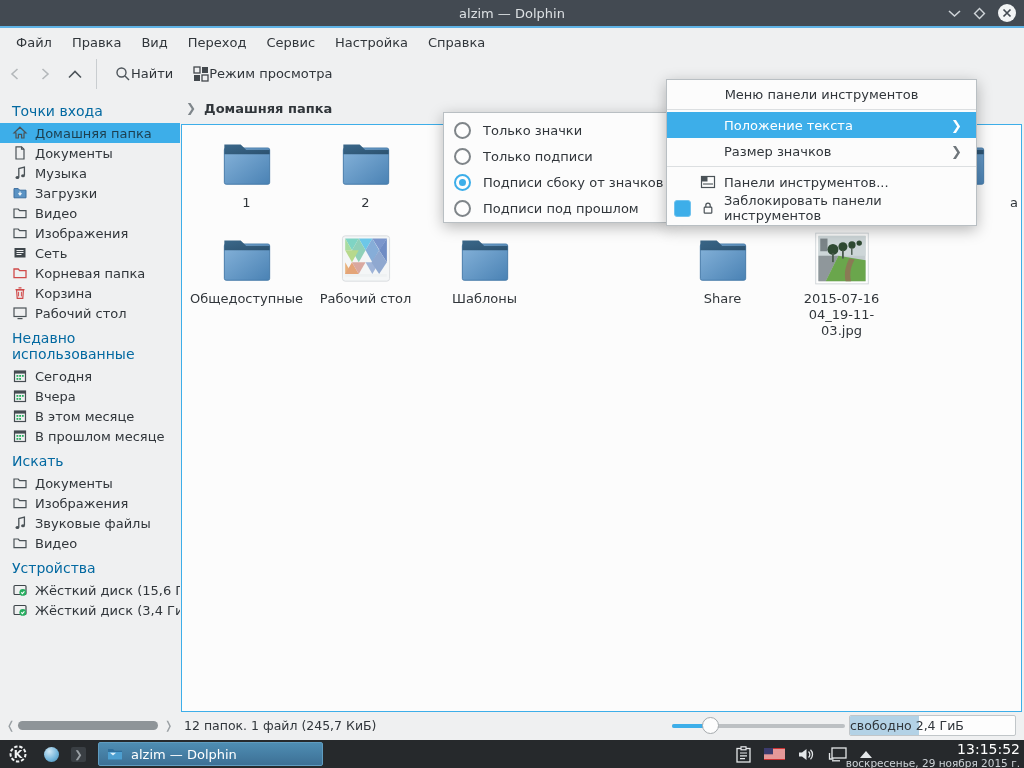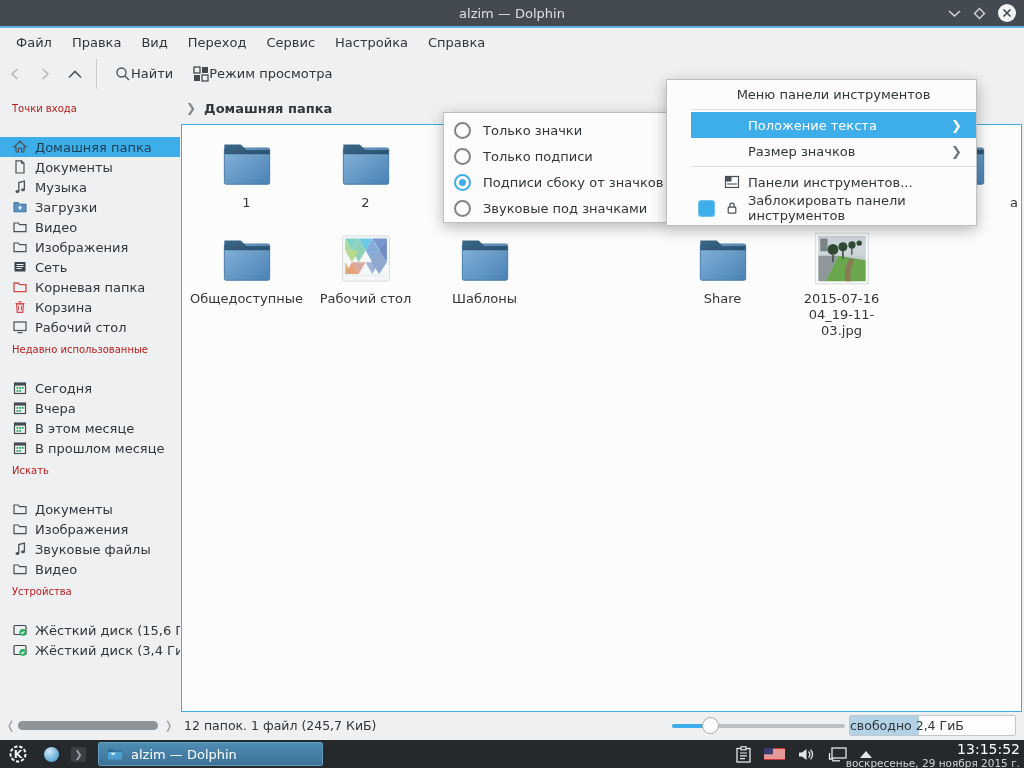--- a/index.html
+++ b/index.html
@@ -22,21 +22,21 @@
 
   
   .toolbar { position:absolute; top:55px; left:0; width:1024px; height:37px;
     display:flex; align-items:center; background:#eff0f1; }
   .tb-nav { width:30px; display:flex; justify-content:center; }
   .tb-sep { width:1px; height:30px; background:#c9cdd0; margin:0 8px 0 6px; }
   .tb-btn { display:flex; align-items:center; gap:0; padding:4px 10px; }
 
   
   .sidebar { position:absolute; top:92px; left:0; width:180px; bottom:56px; background:#eff0f1; padding-top:4px; overflow:hidden; }
-  .sb-header { color:#b91c1c; font-size:10px; padding:7px 0 23px 12px; }
+  .sb-header { color:#0369a1; font-size:14px; padding:7px 0 4px 12px; }
   .sb-item { height:20px; display:flex; align-items:center; gap:7px; padding-left:12px; white-space:nowrap; }
   .sb-item .ic { width:16px; height:16px; flex:0 0 16px; display:flex; align-items:center; justify-content:center; }
   .sb-item.selected { background:#3daee9; color:#1c3f4f; }
 
   
   .breadcrumb { position:absolute; top:92px; left:181px; height:32px; display:flex; align-items:center; gap:8px; padding-left:5px; }
   .breadcrumb .chev { color:#7f868b; font-size:12px; }
   .breadcrumb .crumb { font-weight:bold; }
 
   
@@ -48,21 +48,21 @@
   .fi-label.wrap { width:104px; margin-left:auto; margin-right:auto; }
 
   
   .menu { position:absolute; background:#fcfcfc; border:1px solid #b9bfc3; box-shadow:0 4px 14px rgba(0,0,0,.28); }
   .menu-radio { left:443px; top:112px; width:226px; height:111px; z-index:20; padding:4px 0; }
   .radio-row { height:26px; display:flex; align-items:center; gap:12px; padding-left:10px; }
   .radio { width:17px; height:17px; border-radius:50%; border:2px solid #7f8589; background:#fdfdfd; position:relative; flex:0 0 17px; }
   .radio.checked { border-color:#3daee9; }
   .radio.checked::after { content:""; position:absolute; left:3px; top:3px; width:7px; height:7px; border-radius:50%; background:#3daee9; }
 
-  .menu-toolbar { left:666px; top:79px; width:311px; height:147px; z-index:30; padding-top:3px;padding-left:24px; }
+  .menu-toolbar { left:666px; top:79px; width:311px; height:147px; z-index:30; padding-top:3px; }
   .mt-title { height:24px; line-height:24px; text-align:center; color:#31363b; }
   .mt-sep { height:1px; background:#dcdfe1; margin:2px 0; }
   .mt-row { height:26px; display:flex; align-items:center; position:relative; }
   .mt-row .txt { position:absolute; left:57px; }
   .mt-row .chev { position:absolute; right:14px; color:#6f767b; font-size:13px; }
   .mt-row.hl { background:#3daee9; color:#fff; }
   .mt-row.hl .chev { color:#fff; }
   .mt-row .micon { position:absolute; left:33px; width:16px; height:16px; }
   .mt-row .mcheck { position:absolute; left:7px; width:17px; height:17px; border:1px solid #6fc2ee; border-radius:3px; background:#3daee9; }
 
@@ -540,21 +540,21 @@
     <div class="radio-row">
       <span class="radio"></span>
       <span>Только подписи</span>
     </div>
     <div class="radio-row">
       <span class="radio checked"></span>
       <span>Подписи сбоку от значков</span>
     </div>
     <div class="radio-row">
       <span class="radio"></span>
-      <span>Звуковые под значками</span>
+      <span>Подписи под прошлом</span>
     </div>
   </div>
 
 <div class="menu menu-toolbar" id="toolbarMenu">
     <div class="mt-title">Меню панели инструментов</div>
     <div class="mt-sep"></div>
     <div class="mt-row hl">
       <span class="txt">Положение текста</span>
       <span class="chev">❯</span>
     </div>

